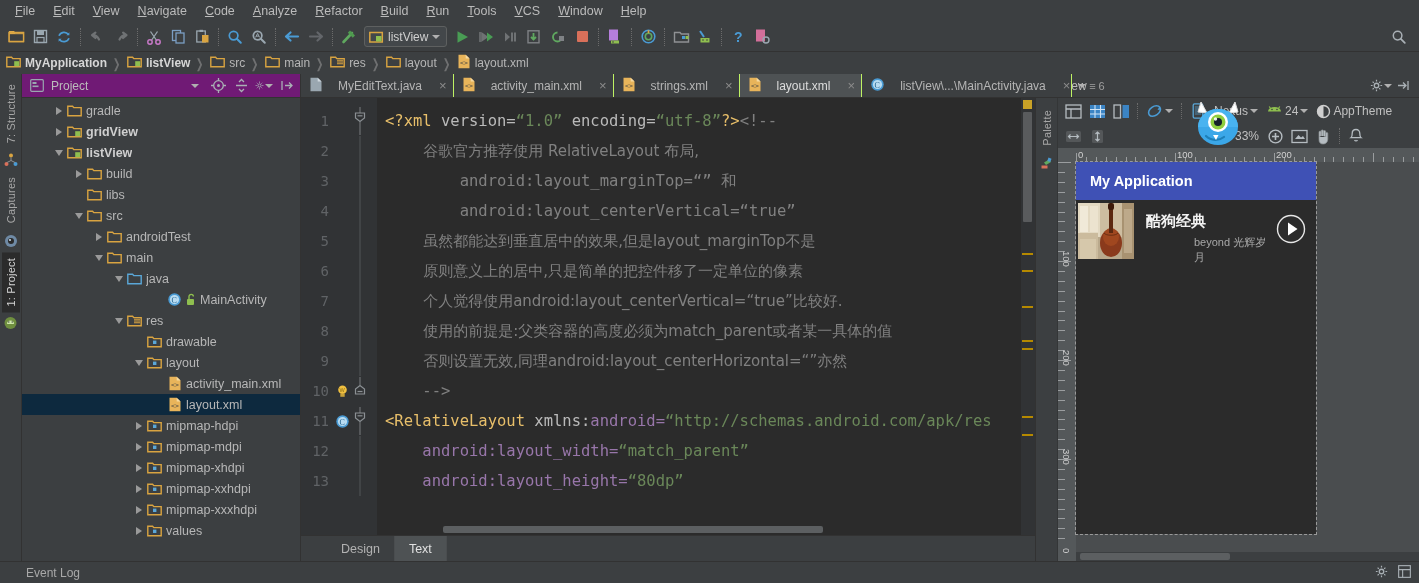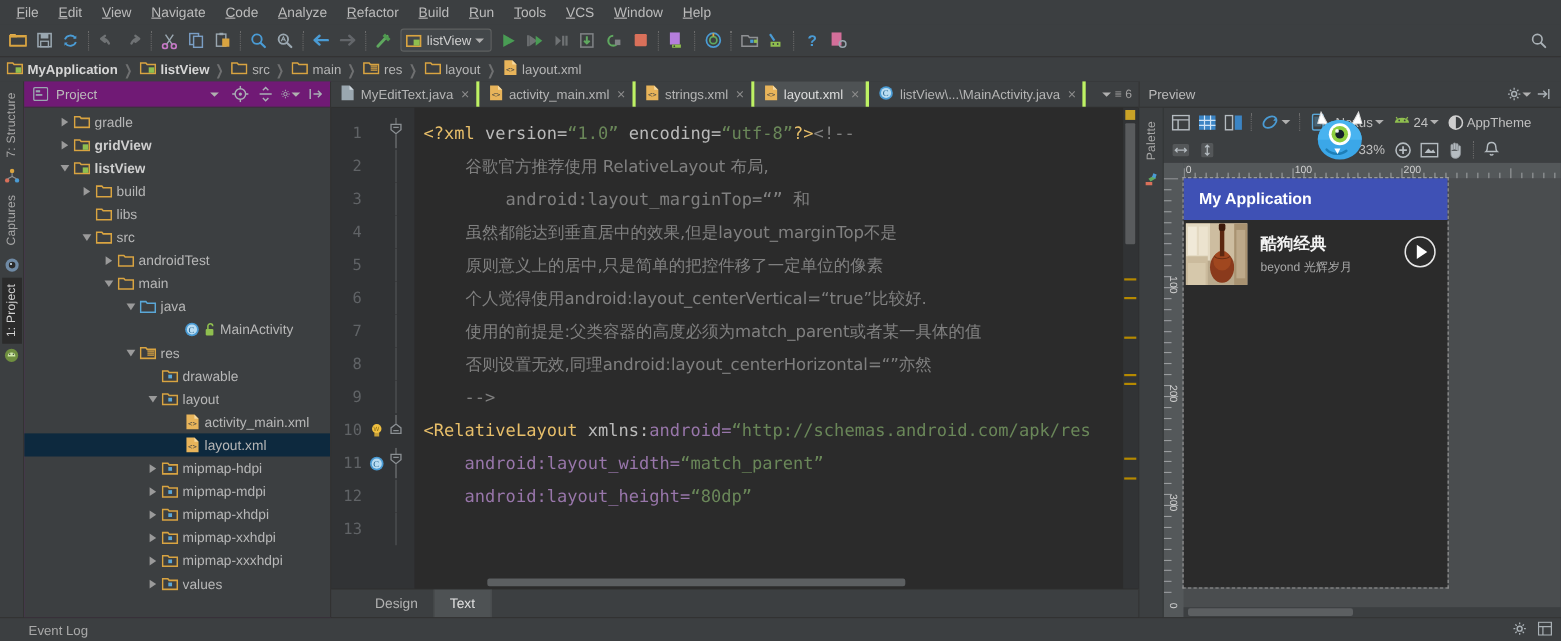--- a/index.html
+++ b/index.html
@@ -115,23 +115,23 @@
   .tbadge { margin-right: 3px; display:flex; }
 
   
   .editorarea { flex: 1 1 auto; display: flex; flex-direction: column;
     min-width: 0; background: #2b2b2b; }
   .tabstrip {
     height: 24px; background: #3c3f41; display: flex; align-items: stretch;
     flex: 0 0 24px; border-bottom: 1px solid #323232; position: relative;
   }
   .etab {
-    display: flex; align-items: center; gap: 5px; padding: 0 6px 0 8px;
+    display: flex; align-items: center; gap: 15px; padding: 0 6px 0 8px;
     font-size: 12px; color: #b5b5b5; cursor: default;
-    border-right: 3px solid #bef264; max-width: 210px; white-space: nowrap;
+    border-right: 1px solid #bef264; max-width: 210px; white-space: nowrap;
     background: #3c3f41;
   }
   .etab.active { background: #4e5254; color: #dddddd; }
   .etab .close { color: #8c8c8c; font-size: 13px; margin-left: 2px; }
   .tabstrip-right { margin-left: auto; display: flex; align-items: center;
     gap: 3px; padding: 0 6px; font-size: 11px; color: #a0a0a0; }
 
   .editorbody { flex: 1 1 auto; display: flex; min-height: 0; position: relative;
     background: #2b2b2b; }
   .gutter {
@@ -241,21 +241,21 @@
   .dev-actionbar {
     height: 38px; background: #3f51b5; display: flex; align-items: center;
     padding-left: 14px;
   }
   .dev-actionbar span { color: #ffffff; font-size: 14.5px; font-weight: bold; }
   .dev-row { display: flex; align-items: flex-start; padding: 3px 0 0 2px; }
   .dev-thumb { width: 56px; height: 56px; position: relative; overflow: hidden;
     background: #c9b79a; flex: 0 0 56px; }
   .dev-texts { flex: 1 1 auto; padding: 9px 0 0 12px; min-width: 0; }
   .dev-t1 { color: #f2f2f2; font-size: 15px; font-weight: bold; }
-  .dev-t2 { color: #a8a8a8; font-size: 11px; margin-top: 4px; }
+  .dev-t2 { color: #a8a8a8; font-size: 11px; margin-top: 4px; margin-left: 48px; }
   .dev-play { width: 30px; height: 30px; margin: 11px 10px 0 0; flex: 0 0 30px; }
 
   
   .statusbar {
     height: 22px; flex: 0 0 22px; background: #3c3f41; display: flex;
     align-items: center; padding: 0 8px 0 26px; border-top: 1px solid #323232;
     font-size: 12px; color: #a9a9a9;
   }
   .statusbar .sb-right { margin-left: auto; display: flex; align-items: center; gap: 10px; }
 
@@ -1059,20 +1059,21 @@
                 <svg width="12" height="30" viewBox="0 0 12 30">
                   <path d="M6 0v30" stroke="#4e5153" stroke-width="1.2"></path>
                 </svg>
               </span>
             </div>
           </div>
         <div class="codearea" id="codearea">
             <div class="cline"><span class="xmlpi">&lt;?xml </span><span class="attr">version=</span><span class="val">“1.0”</span><span class="attr"> encoding=</span><span class="val">“utf-8”</span><span class="xmlpi">?&gt;</span><span class="cmt">&lt;!--</span></div>
             <div class="cline"><span class="cmt cmt-zh">        谷歌官方推荐使用 RelativeLayout 布局,</span></div>
             <div class="cline"><span class="cmt">        android:layout_marginTop=“” 和</span></div>
+            <div class="cline"><span class="cmt">        android:layout_centerVertical=“true”</span></div>
             <div class="cline"><span class="cmt cmt-zh">        虽然都能达到垂直居中的效果,但是layout_marginTop不是</span></div>
             <div class="cline"><span class="cmt cmt-zh">        原则意义上的居中,只是简单的把控件移了一定单位的像素</span></div>
             <div class="cline"><span class="cmt cmt-zh">        个人觉得使用android:layout_centerVertical=“true”比较好.</span></div>
             <div class="cline"><span class="cmt cmt-zh">        使用的前提是:父类容器的高度必须为match_parent或者某一具体的值</span></div>
             <div class="cline"><span class="cmt cmt-zh">        否则设置无效,同理android:layout_centerHorizontal=“”亦然</span></div>
             <div class="cline"><span class="cmt">    --&gt;</span></div>
             <div class="cline"><span class="tag">&lt;RelativeLayout </span><span class="attr">xmlns:</span><span class="ns">android=</span><span class="val">“http://schemas.android.com/apk/res</span></div>
             <div class="cline"><span class="ns">    android:layout_width=</span><span class="val">“match_parent”</span></div>
             <div class="cline"><span class="ns">    android:layout_height=</span><span class="val">“80dp”</span></div>
             <div class="hscroll-thumb" style="position: absolute; left: 66px; bottom: 2px; width: 380px; height: 7px; background: rgb(92, 95, 97); border-radius: 2px;"></div>

